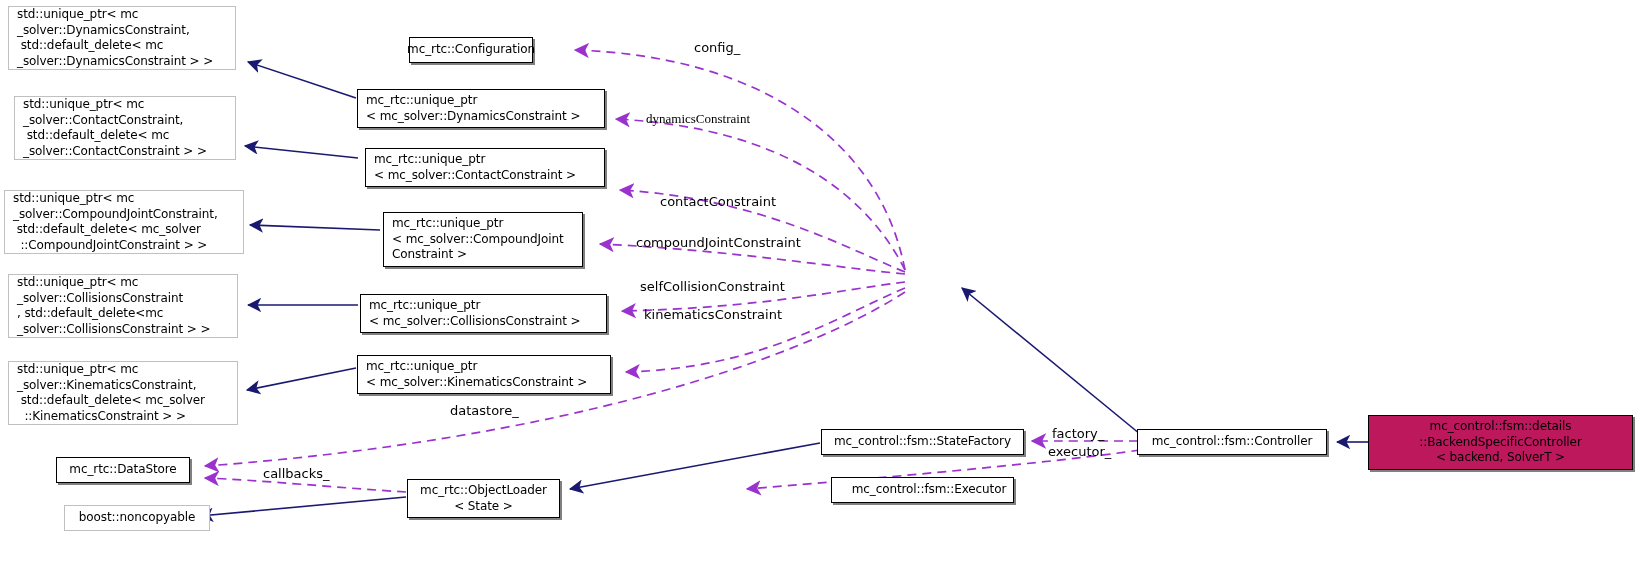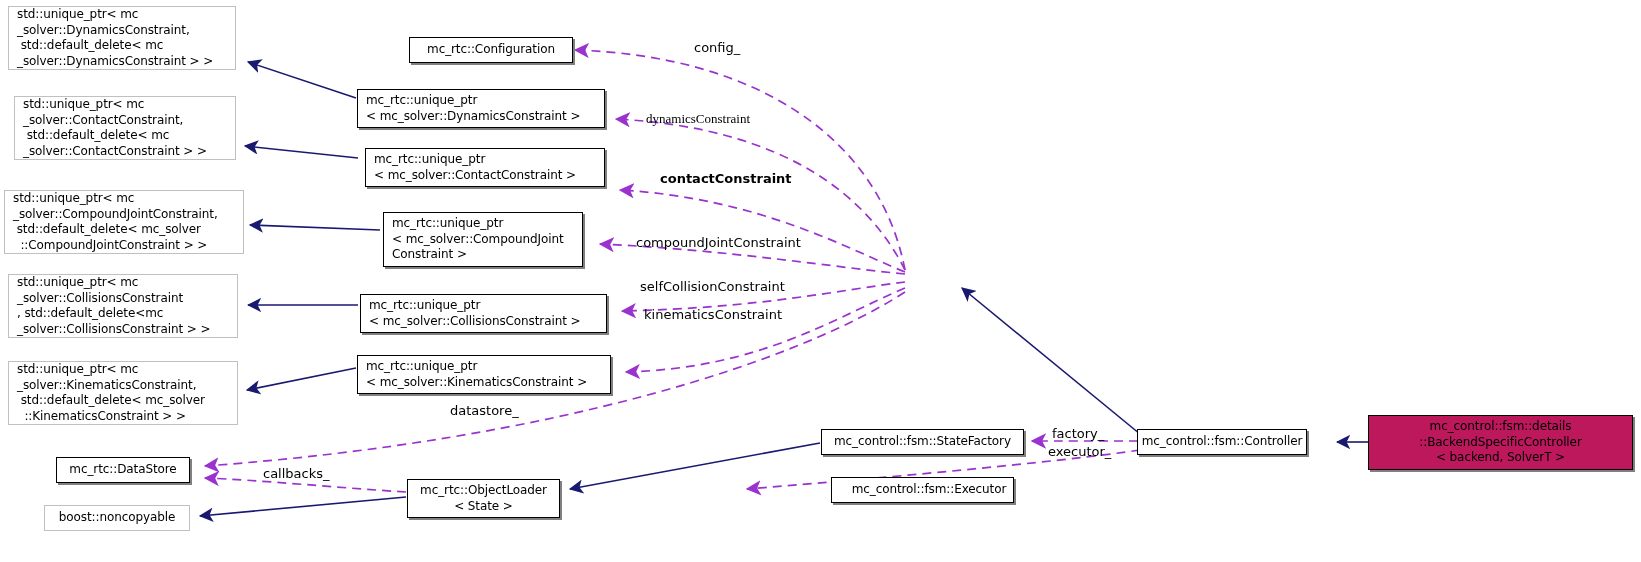--- a/index.html
+++ b/index.html
@@ -120,25 +120,25 @@
     <span class="txt">std::unique_ptr&lt; mc
 _solver::KinematicsConstraint,
  std::default_delete&lt; mc_solver
   ::KinematicsConstraint &gt; &gt;</span>
   </div>
 
   <div class="node n-bold" style="left:56px;top:457px;width:134px;height:26px;">
     <span class="txt">mc_rtc::DataStore</span>
   </div>
 
-  <div class="node n-plain" style="left:44px;top:505px;width:146px;height:26px;">
+  <div class="node n-plain" style="left:64px;top:505px;width:146px;height:26px;">
     <span class="txt">boost::noncopyable</span>
   </div>
 
-  <div class="node n-bold" style="left:409px;top:37px;width:164px;height:26px;">
+  <div class="node n-bold" style="left:409px;top:37px;width:124px;height:26px;">
     <span class="txt">mc_rtc::Configuration</span>
   </div>
 
   <div class="node n-bold leftal" style="left:357px;top:89px;width:248px;height:39px;">
     <span class="txt">mc_rtc::unique_ptr
 &lt; mc_solver::DynamicsConstraint &gt;</span>
   </div>
 
   <div class="node n-bold leftal" style="left:365px;top:148px;width:240px;height:39px;">
     <span class="txt">mc_rtc::unique_ptr
@@ -168,35 +168,35 @@
 
 
   <div class="node n-bold" style="left:821px;top:429px;width:203px;height:26px;">
     <span class="txt">mc_control::fsm::StateFactory</span>
   </div>
 
   <div class="node n-bold" style="left:831px;top:477px;width:183px;height:26px;padding-left:13px;">
     <span class="txt">mc_control::fsm::Executor</span>
   </div>
 
-  <div class="node n-bold" style="left:1137px;top:429px;width:170px;height:26px;">
+  <div class="node n-bold" style="left:1137px;top:429px;width:190px;height:26px;">
     <span class="txt">mc_control::fsm::Controller</span>
   </div>
 
   <div class="node n-current" style="left:1368px;top:415px;width:265px;height:55px;">
     <span class="txt">mc_control::fsm::details
 ::BackendSpecificController
 &lt; backend, SolverT &gt;</span>
   </div>
 
   <div class="edge-label" style="left:694px;top:41px;">config_</div>
 
   <div class="edge-label" style="left:646px;top:112px;font-family:Liberation Serif, serif;">dynamicsConstraint</div>
 
-  <div class="edge-label" style="left:660px;top:172px;font-weight:bold;">contactConstraint</div>
+  <div class="edge-label" style="left:660px;top:195px;">contactConstraint</div>
 
   <div class="edge-label" style="left:636px;top:236px;">compoundJointConstraint</div>
 
   <div class="edge-label" style="left:640px;top:280px;">selfCollisionConstraint</div>
 
   <div class="edge-label" style="left:644px;top:308px;">kinematicsConstraint</div>
 
   <div class="edge-label" style="left:450px;top:404px;">datastore_</div>
 
   <div class="edge-label" style="left:263px;top:467px;">callbacks_</div>

